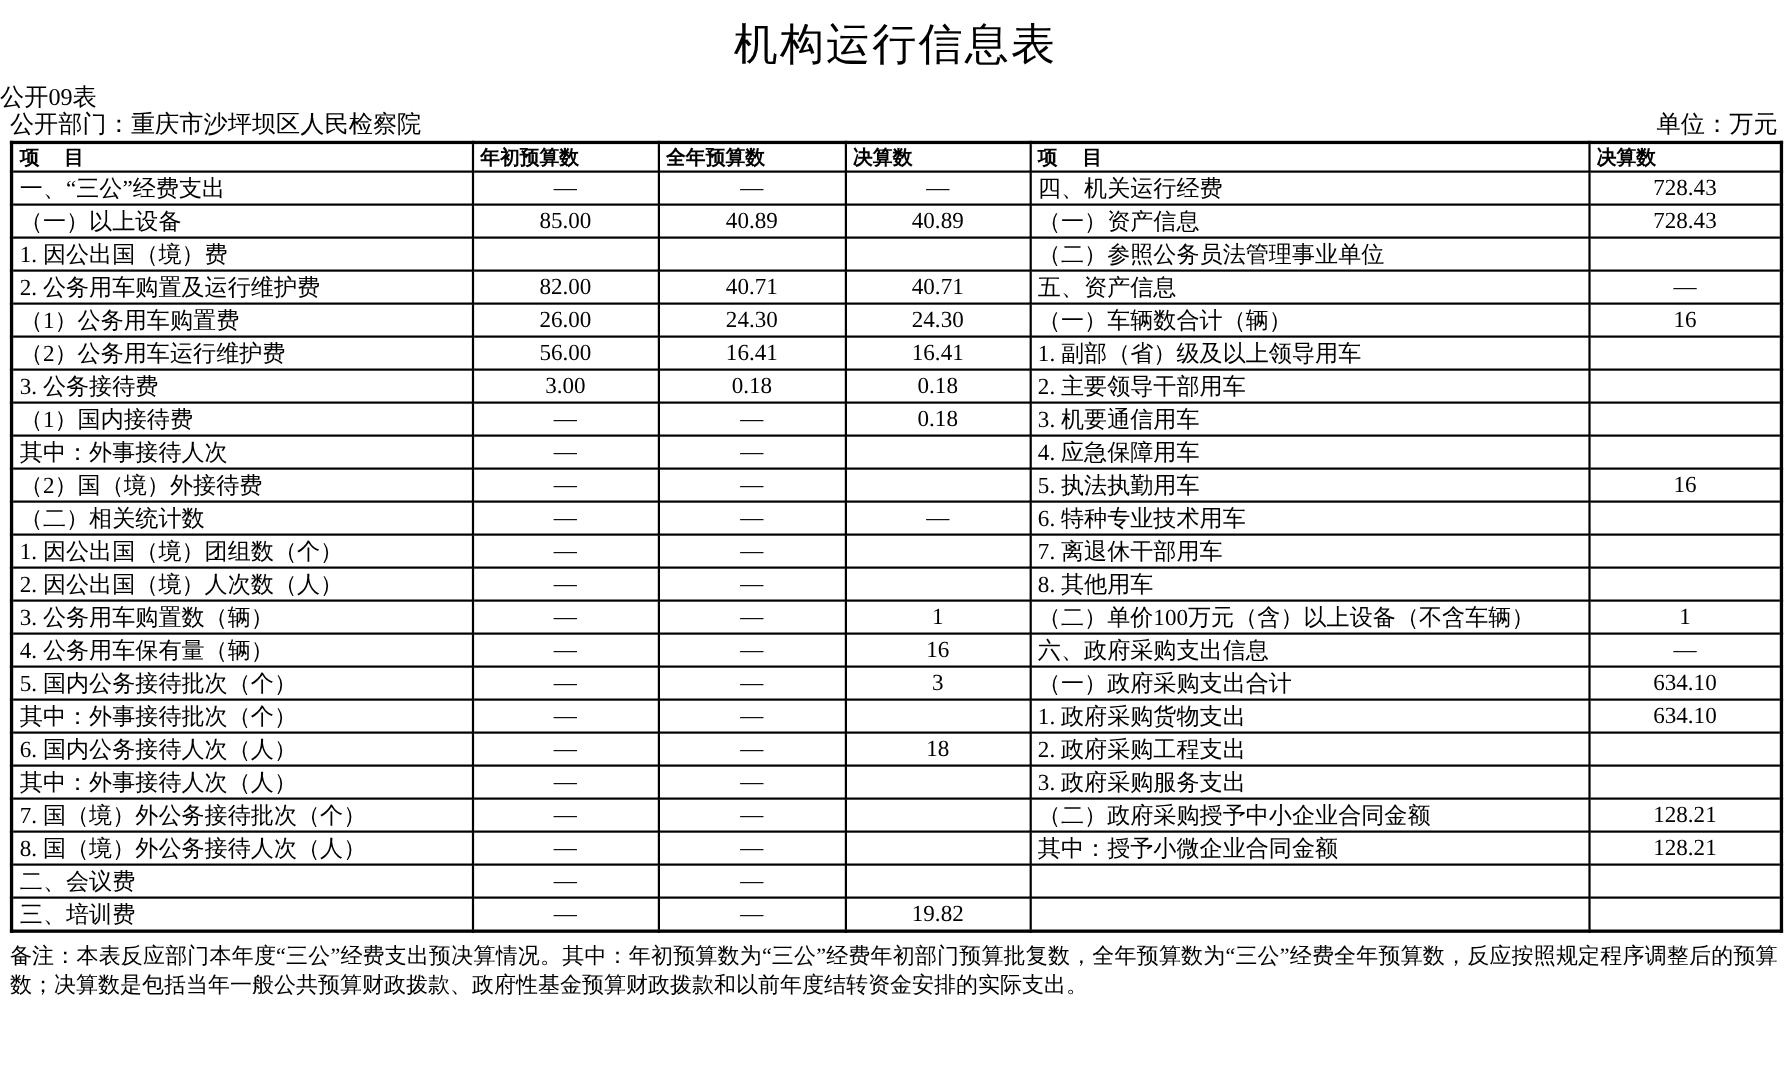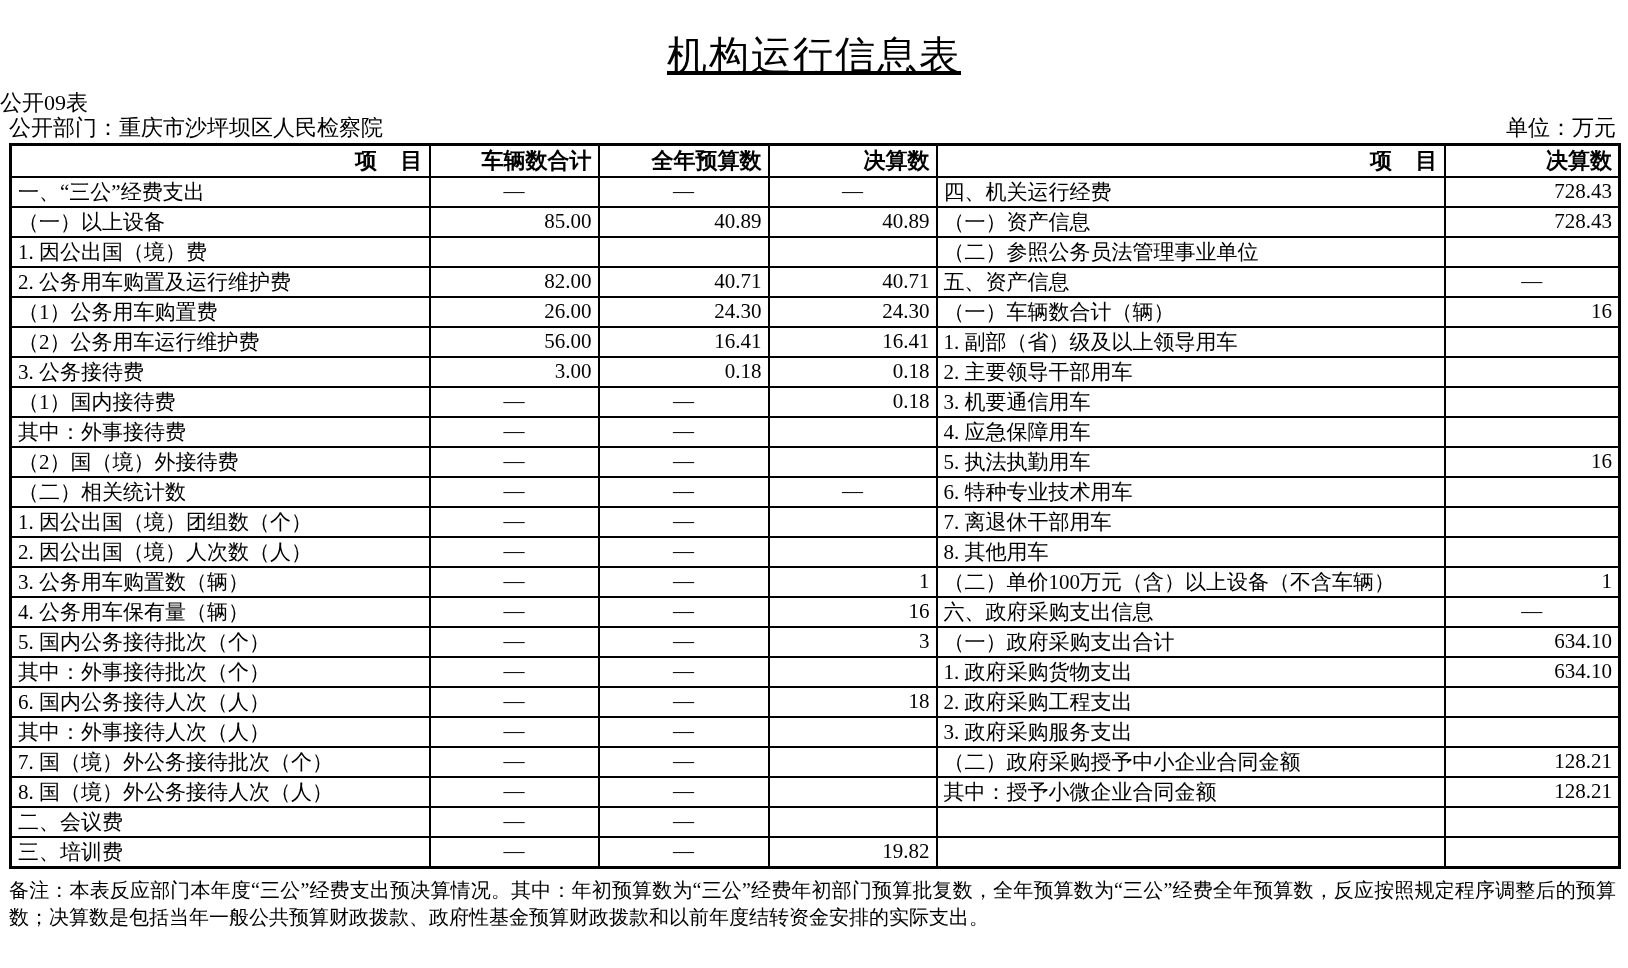--- a/index.html
+++ b/index.html
@@ -7,24 +7,23 @@
     position:relative;
     width:1628px; height:968px;
     background:#ffffff;
     color:#000;
     font-family:"Liberation Serif","DejaVu Serif",serif;
     overflow:hidden;
   }
   .title {
     text-align:center;
     font-size:40px;
-    padding-top:28px;
+    padding-top:13px;
     letter-spacing:2px;
     line-height:1.4;
-    text-decoration:underline;
   }
   .form-code {
     font-size:22px;
     margin:6px 12px 0 0;
     line-height:1.15;
   }
   .subhead {
     display:flex;
     justify-content:space-between;
     align-items:flex-end;
@@ -42,28 +41,28 @@
   table.optable th, table.optable td {
     border:2px solid #000;
     padding:0 6px;
     font-size:21px;
     overflow:hidden;
     white-space:nowrap;
     box-sizing:border-box;
   }
   table.optable th {
     height:20px;
-    font-size:22px;
+    font-size:18px;
     font-weight:bold;
-    text-align:right;
+    text-align:left;
   }
   th.wspace { word-spacing:18px; }
   table.optable td { height:28px; }
   td.lbl  { text-align:left; }
-  td.num  { text-align:right; }
+  td.num  { text-align:center; }
   td.dash { text-align:center; }
   td.ind0 { padding-left:4px;border-radius:12px; }
   td.ind1 { padding-left:34px; }
   td.ind2 { padding-left:49px; }
   td.ind3 { padding-left:64px; }
   td.ind4 { padding-left:79px; }
   .notes {
     margin:8px 12px 0 9px;
     font-size:20px;
     line-height:1.35;
@@ -89,21 +88,21 @@
       <col style="width:419px">
       <col style="width:169px">
       <col style="width:170px">
       <col style="width:168px">
       <col style="width:508px">
       <col style="width:175px">
     </colgroup>
     <thead>
       <tr>
         <th class="wspace">项 目</th>
-        <th>车辆数合计</th>
+        <th>年初预算数</th>
         <th>全年预算数</th>
         <th>决算数</th>
         <th class="wspace">项 目</th>
         <th>决算数</th>
       </tr>
     </thead>
     <tbody>
         <tr>
           <td class="lbl ind0">一、“三公”经费支出</td>
           <td class="dash">—</td>
@@ -162,21 +161,21 @@
         </tr>
         <tr>
           <td class="lbl ind3">（1）国内接待费</td>
           <td class="dash">—</td>
           <td class="dash">—</td>
           <td class="num">0.18</td>
           <td class="lbl ind2">3. 机要通信用车</td>
           <td class="num"></td>
         </tr>
         <tr>
-          <td class="lbl ind4">其中：外事接待费</td>
+          <td class="lbl ind4">其中：外事接待人次</td>
           <td class="dash">—</td>
           <td class="dash">—</td>
           <td class="num"></td>
           <td class="lbl ind2">4. 应急保障用车</td>
           <td class="num"></td>
         </tr>
         <tr>
           <td class="lbl ind3">（2）国（境）外接待费</td>
           <td class="dash">—</td>
           <td class="dash">—</td>

